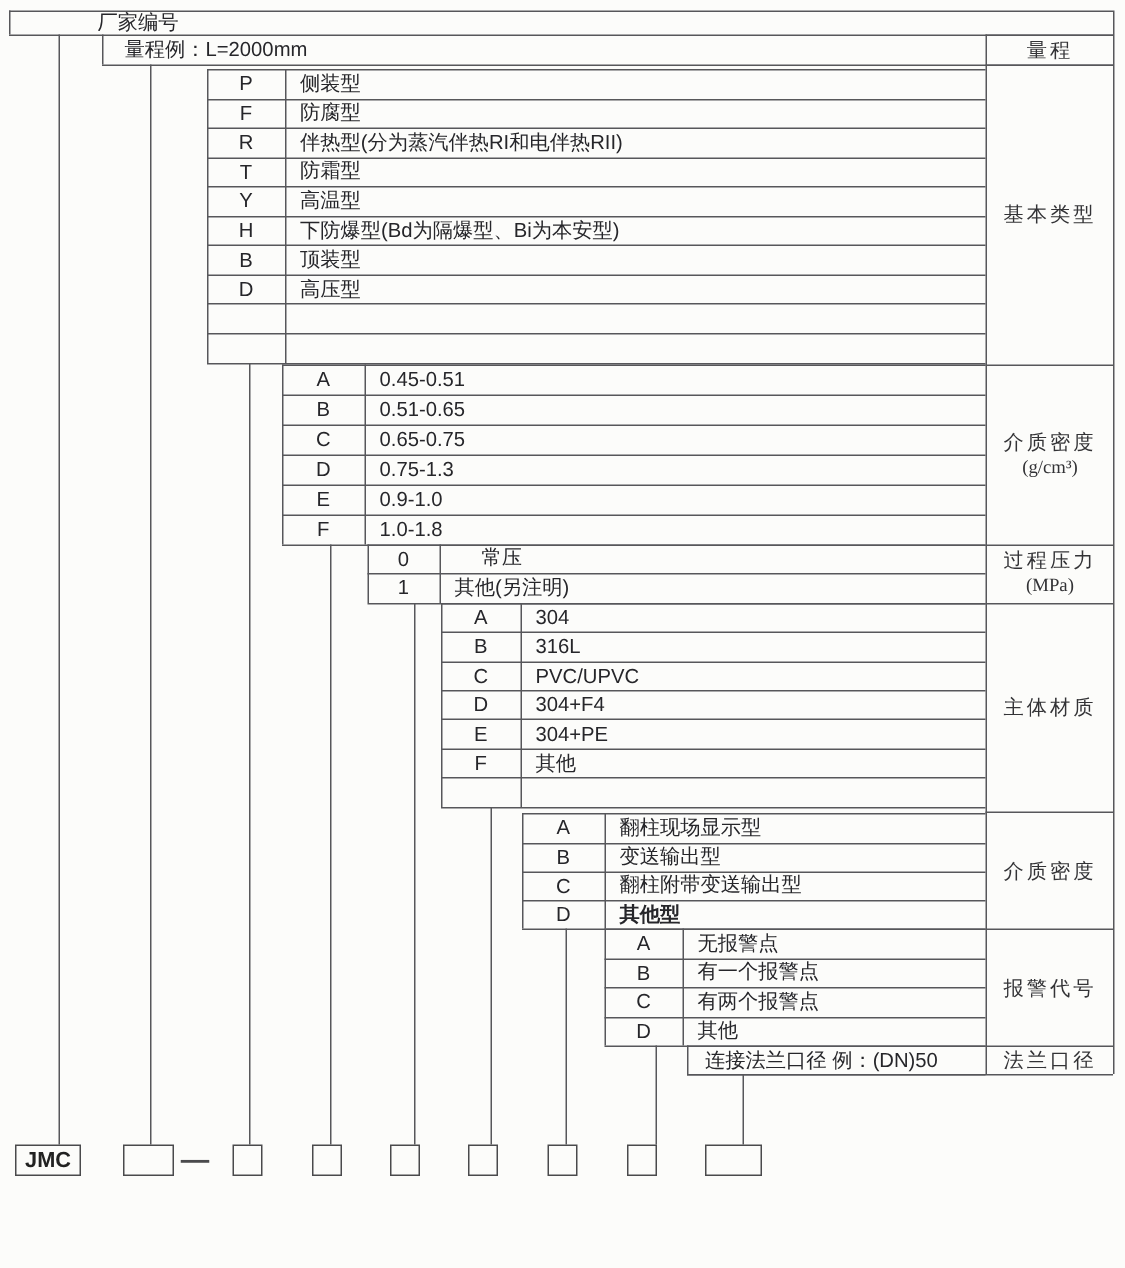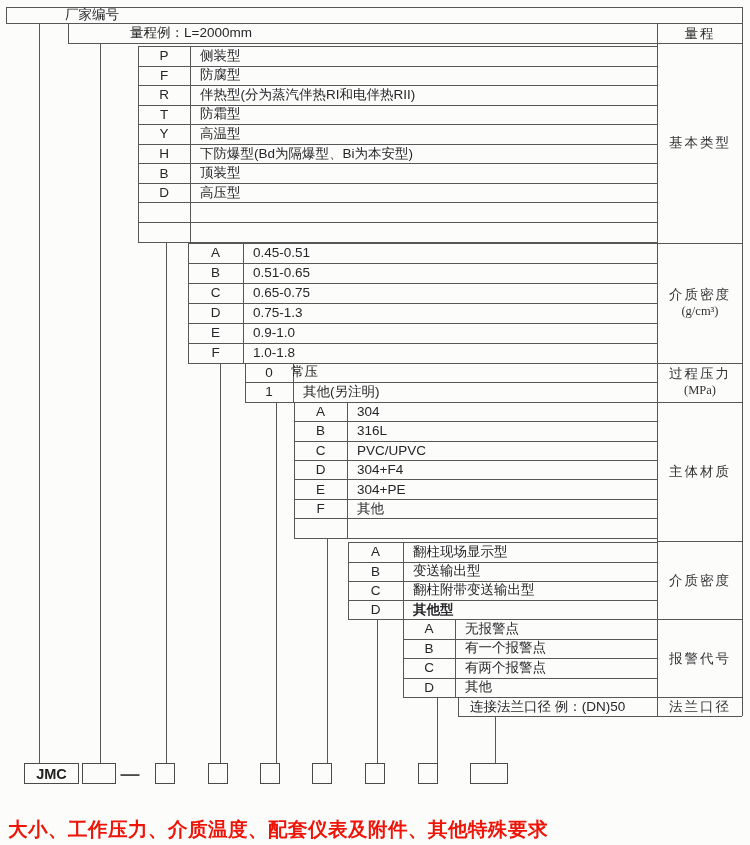--- a/index.html
+++ b/index.html
@@ -26,21 +26,21 @@
 
 <div id="diagram">
   <div id="tables">
       <div class="ln" style="left: 6px; top: 7px; width: 736px; height: 1px;"></div>
       <div class="ln" style="left: 6px; top: 23px; width: 736px; height: 1px;"></div>
       <div class="ln" style="left: 6px; top: 7px; width: 1px; height: 16px;"></div>
       <div class="ln" style="left: 742px; top: 7px; width: 1px; height: 709.3px;"></div>
       <div class="txt" style="left: 65px; top: 7px; height: 16px;">厂家编号</div>
       <div class="ln" style="left: 68px; top: 23px; width: 1px; height: 20px;"></div>
       <div class="ln" style="left: 68px; top: 43px; width: 674px; height: 1px;"></div>
-      <div class="txt" style="left: 83px; top: 23px; height: 20px; margin-left: 47px;">量程例：L=2000mm</div>
+      <div class="txt" style="left: 83px; top: 23px; height: 20px;">量程例：L=2000mm</div>
       <div class="ln" style="left: 657px; top: 23px; width: 1px; height: 693.3px;"></div>
       <div class="ln" style="left: 138px; top: 46px; width: 519px; height: 1px;"></div>
       <div class="ln" style="left: 138px; top: 46px; width: 1px; height: 195.5px;"></div>
       <div class="ln" style="left: 190px; top: 46px; width: 1px; height: 195.5px;"></div>
       <div class="ln" style="left: 138px; top: 65.55px; width: 519px; height: 1px;"></div>
       <div class="codecell" style="left: 138px; top: 46px; width: 52px; height: 19.55px;">P</div>
       <div class="txt" style="left: 200px; top: 46px; height: 19.55px;">侧装型</div>
       <div class="ln" style="left: 138px; top: 85.1px; width: 519px; height: 1px;"></div>
       <div class="codecell" style="left: 138px; top: 65.55px; width: 52px; height: 19.55px;">F</div>
       <div class="txt" style="left: 200px; top: 65.55px; height: 19.55px;">防腐型</div>
@@ -87,21 +87,21 @@
       <div class="codecell" style="left: 188px; top: 322.7px; width: 55px; height: 20px;">E</div>
       <div class="txt" style="left: 253px; top: 322.7px; height: 20px;">0.9-1.0</div>
       <div class="ln" style="left: 188px; top: 362.7px; width: 469px; height: 1px;"></div>
       <div class="codecell" style="left: 188px; top: 342.7px; width: 55px; height: 20px;">F</div>
       <div class="txt" style="left: 253px; top: 342.7px; height: 20px;">1.0-1.8</div>
       <div class="ln" style="left: 245px; top: 362.7px; width: 412px; height: 1px;"></div>
       <div class="ln" style="left: 245px; top: 362.7px; width: 1px; height: 39px;"></div>
       <div class="ln" style="left: 293px; top: 362.7px; width: 1px; height: 39px;"></div>
       <div class="ln" style="left: 245px; top: 382.2px; width: 412px; height: 1px;"></div>
       <div class="codecell" style="left: 245px; top: 362.7px; width: 48px; height: 19.5px;">0</div>
-      <div class="txt" style="left: 291px; top: 362.7px; height: 19.5px; text-align: right;">常压</div>
+      <div class="txt" style="left: 321px; top: 362.7px; height: 19.5px; text-align: right;">常压</div>
       <div class="ln" style="left: 245px; top: 401.7px; width: 412px; height: 1px;"></div>
       <div class="codecell" style="left: 245px; top: 382.2px; width: 48px; height: 19.5px;">1</div>
       <div class="txt" style="left: 303px; top: 382.2px; height: 19.5px;">其他(另注明)</div>
       <div class="ln" style="left: 294px; top: 401.7px; width: 363px; height: 1px;"></div>
       <div class="ln" style="left: 294px; top: 401.7px; width: 1px; height: 136.01px;"></div>
       <div class="ln" style="left: 347px; top: 401.7px; width: 1px; height: 136.01px;"></div>
       <div class="ln" style="left: 294px; top: 421.13px; width: 363px; height: 1px;"></div>
       <div class="codecell" style="left: 294px; top: 401.7px; width: 53px; height: 19.43px;">A</div>
       <div class="txt" style="left: 357px; top: 401.7px; height: 19.43px;">304</div>
       <div class="ln" style="left: 294px; top: 440.56px; width: 363px; height: 1px;"></div>
@@ -195,25 +195,24 @@
       <div class="ln" style="left: 100px; top: 43px; width: 1px; height: 720px;"></div>
       <div class="ln" style="left: 166px; top: 241.5px; width: 1px; height: 521.5px;"></div>
       <div class="ln" style="left: 220px; top: 362.7px; width: 1px; height: 400.3px;"></div>
       <div class="ln" style="left: 276px; top: 401.7px; width: 1px; height: 361.3px;"></div>
       <div class="ln" style="left: 327px; top: 537.7px; width: 1px; height: 225.3px;"></div>
       <div class="ln" style="left: 377px; top: 619.3px; width: 1px; height: 143.7px;"></div>
       <div class="ln" style="left: 437px; top: 696.9px; width: 1px; height: 66.1px;"></div>
       <div class="ln" style="left: 495px; top: 716.3px; width: 1px; height: 46.7px;"></div>
     </div>
   <div id="code-row">
-      <div class="cbox" style="left: 24px; width: 55px;">JMC</div>
+      <div class="cbox" style="left: 10px; width: 44px;">JMC</div>
       <div class="cbox" style="left: 82px; width: 34px;"></div>
       <div class="cbox" style="left: 155px; width: 20px;"></div>
       <div class="cbox" style="left: 208px; width: 20px;"></div>
       <div class="cbox" style="left: 260px; width: 20px;"></div>
       <div class="cbox" style="left: 312px; width: 20px;"></div>
       <div class="cbox" style="left: 365px; width: 20px;"></div>
       <div class="cbox" style="left: 418px; width: 20px;"></div>
       <div class="cbox" style="left: 470px; width: 38px;"></div>
       <div class="sep" style="left: 118px; top: 763px; width: 24px; height: 21px;">—</div>
     </div>
-  <div class="note" style="top:816px">大小、工作压力、介质温度、配套仪表及附件、其他特殊要求</div>
 </div>
 
 </body></html>

